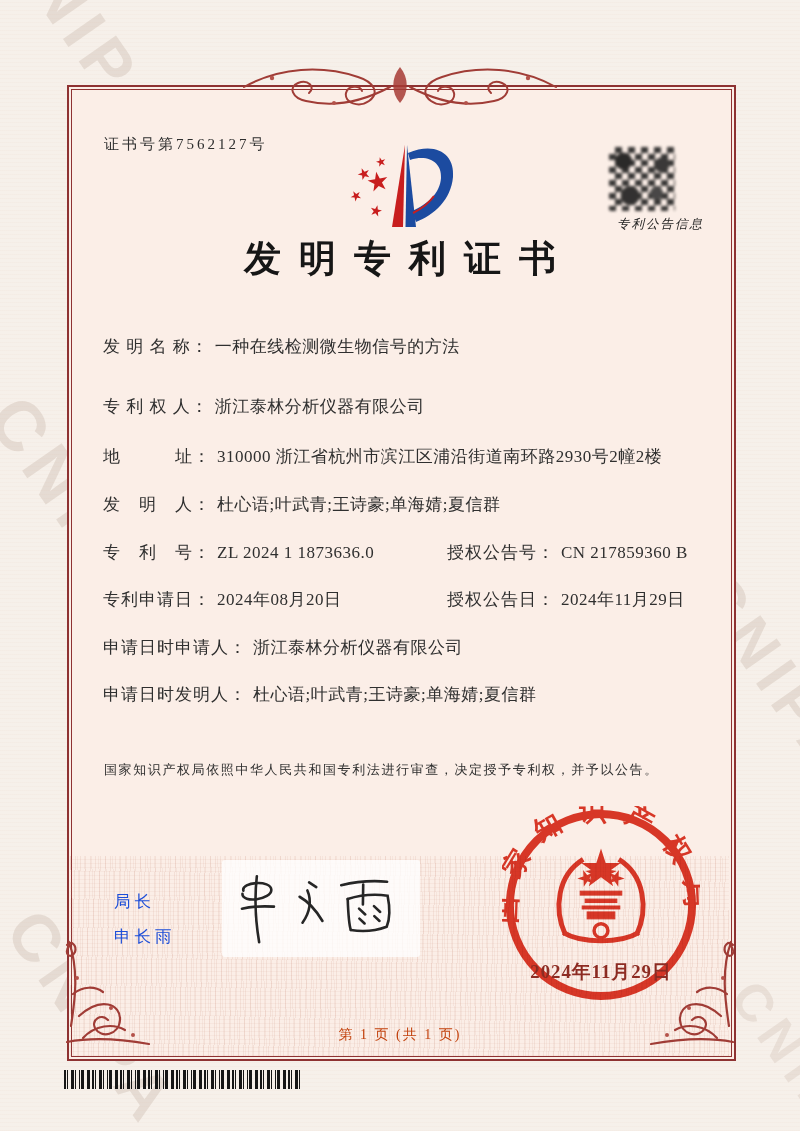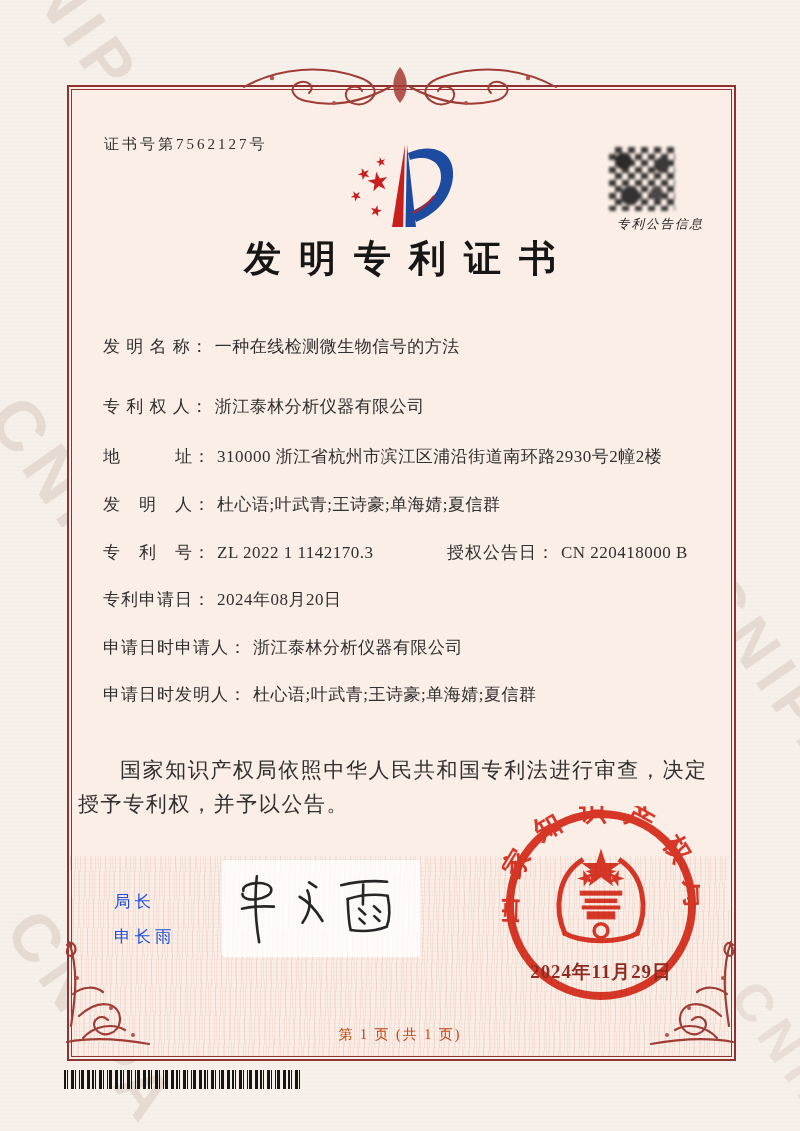--- a/index.html
+++ b/index.html
@@ -68,21 +68,21 @@
     font-size:37px;font-weight:bold;color:#161616;letter-spacing:18px;text-indent:18px;
   }
   .fields{position:absolute;left:103px;top:334px;width:640px;z-index:5;font-size:17px;color:#2f2f2f;}
   .frow{position:relative;line-height:25px;white-space:nowrap;}
   .m36{margin-bottom:35px;} .m26{margin-bottom:25px;} .m24{margin-bottom:23px;} .m23{margin-bottom:22px;}
   .flabel{letter-spacing:1px;}
   .fvalue{margin-left:6px;letter-spacing:0.5px;}
   .pair2{position:absolute;left:344px;top:0;}
   .statement{
     position:absolute;left:78px;top:753px;width:646px;z-index:5;
-    font-size:21px;line-height:34px;letter-spacing:1.6px;color:#2f2f2f;
+    font-size:13px;line-height:34px;letter-spacing:1.6px;color:#2f2f2f;
   }
   .statement .indent{text-indent:2em;}
   .signer{
     position:absolute;left:114px;top:884px;z-index:6;
     font-family:"Liberation Sans","DejaVu Sans",sans-serif;
     font-size:16.5px;letter-spacing:4px;color:#1d4ed8;line-height:35px;
   }
   .signature-box{
     position:absolute;left:222px;top:860px;width:198px;height:97px;z-index:6;
     background:rgba(255,255,255,0.78);border-radius:3px;
@@ -200,25 +200,26 @@
     <div class="frow m26">
       <span class="flabel">专 利 权 人：</span><span class="fvalue">浙江泰林分析仪器有限公司</span>
     </div>
     <div class="frow m24">
       <span class="flabel">地　　　址：</span><span class="fvalue">310000 浙江省杭州市滨江区浦沿街道南环路2930号2幢2楼</span>
     </div>
     <div class="frow m24">
       <span class="flabel">发　明　人：</span><span class="fvalue">杜心语;叶武青;王诗豪;单海婧;夏信群</span>
     </div>
     <div class="frow m23">
-      <span class="flabel">专　利　号：</span><span class="fvalue">ZL 2022 1 1142170.3</span>
-      <span class="pair2"><span class="flabel">授权公告日：</span><span class="fvalue">CN 220418000 B</span></span>
+      <span class="flabel">专　利　号：</span><span class="fvalue">ZL 2024 1 1873636.0</span>
+      <span class="pair2"><span class="flabel">授权公告号：</span><span class="fvalue">CN 217859360 B</span></span>
     </div>
     <div class="frow m24">
       <span class="flabel">专利申请日：</span><span class="fvalue">2024年08月20日</span>
+      <span class="pair2"><span class="flabel">授权公告日：</span><span class="fvalue">2024年11月29日</span></span>
     </div>
     <div class="frow m23">
       <span class="flabel">申请日时申请人：</span><span class="fvalue">浙江泰林分析仪器有限公司</span>
     </div>
     <div class="frow">
       <span class="flabel">申请日时发明人：</span><span class="fvalue">杜心语;叶武青;王诗豪;单海婧;夏信群</span>
     </div>
   </div>
 
   <div class="statement">

